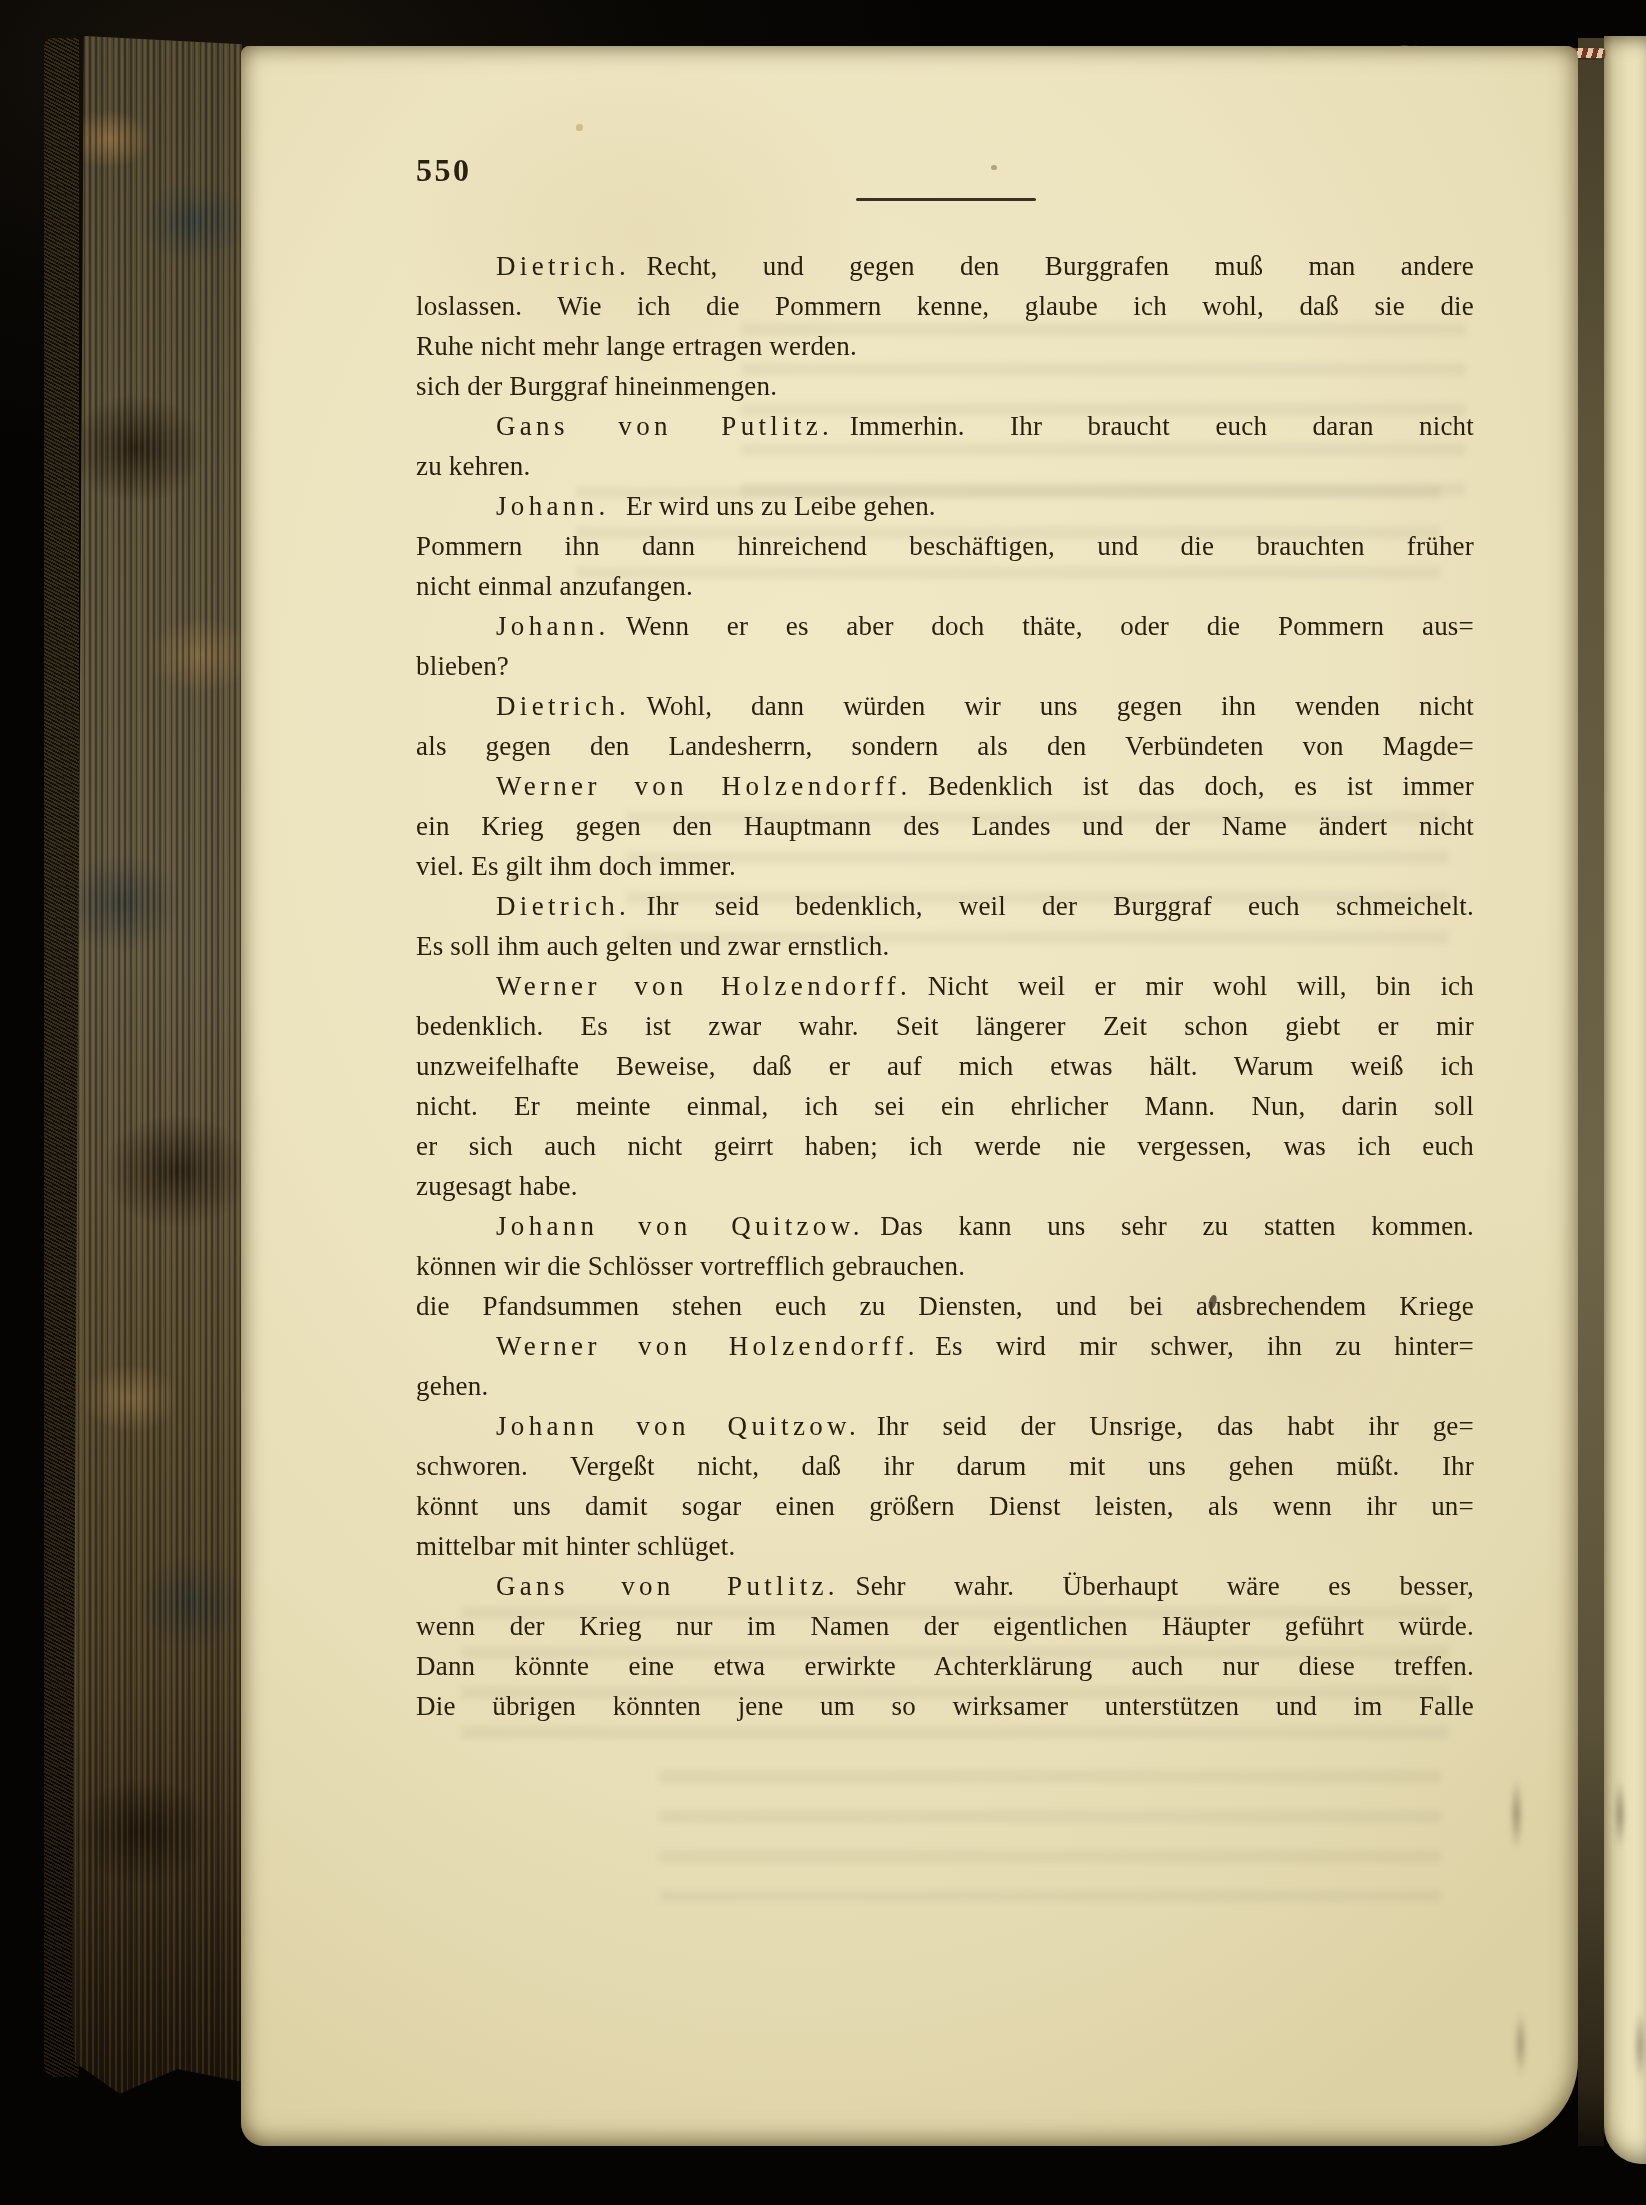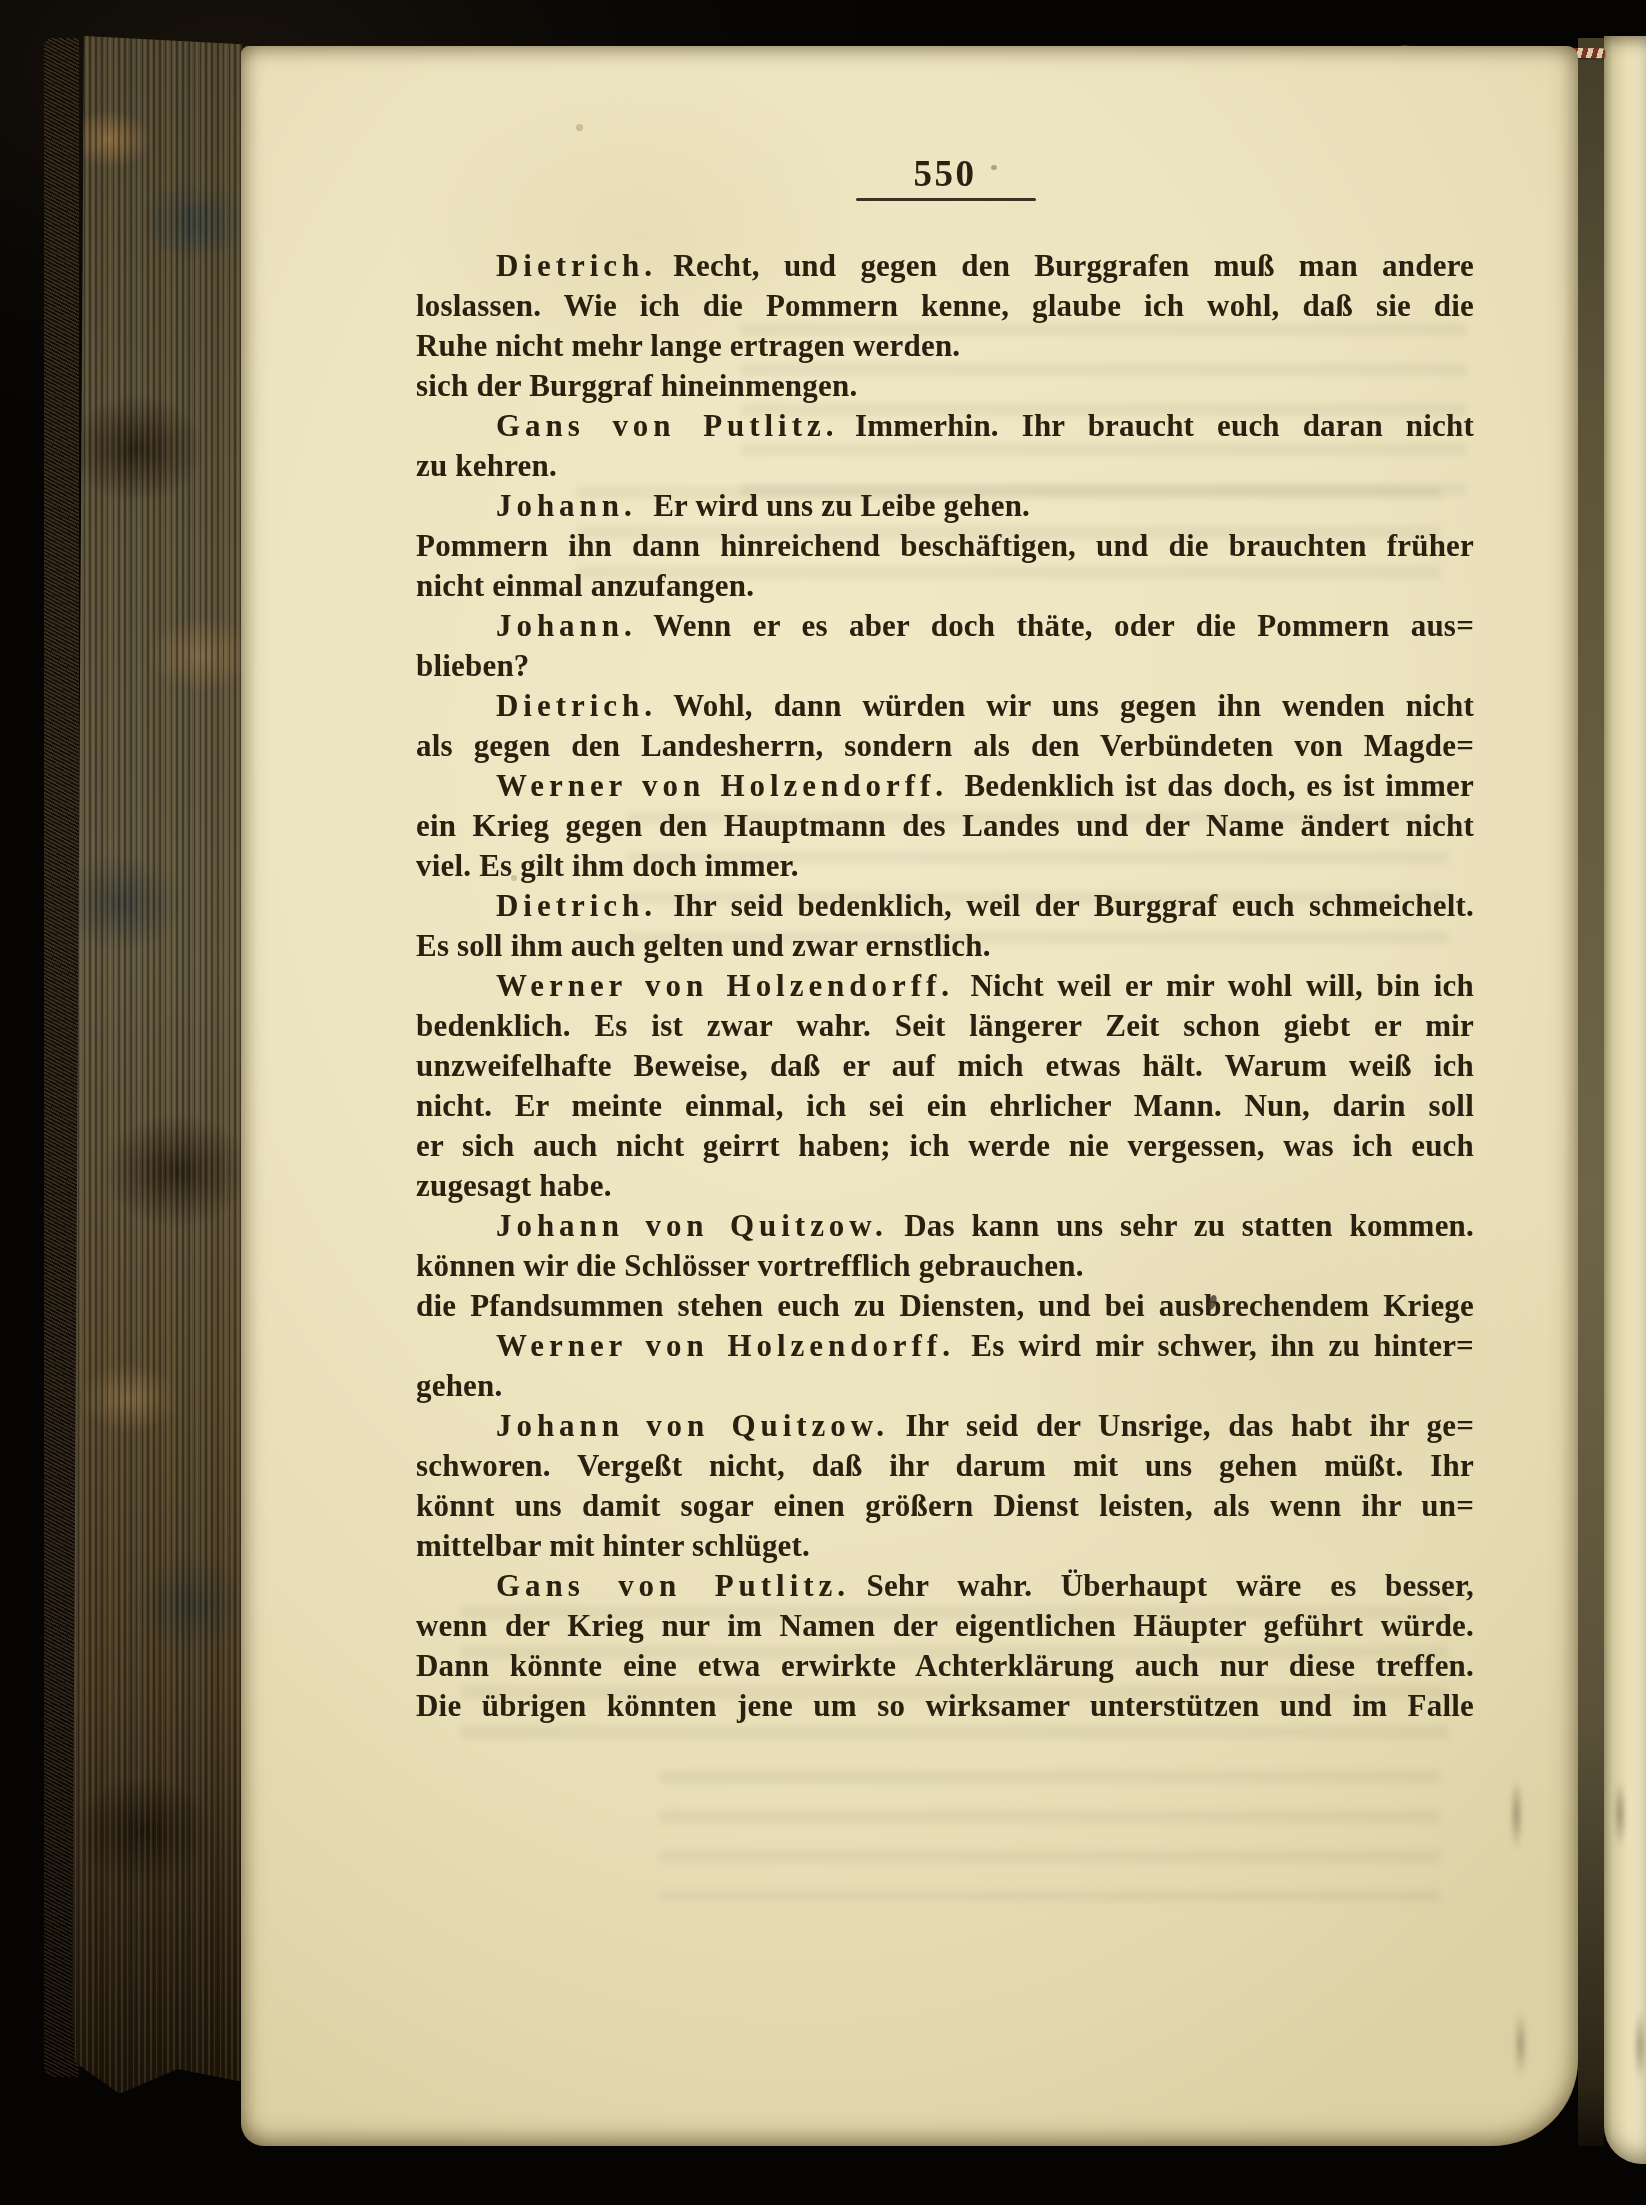--- a/index.html
+++ b/index.html
@@ -86,29 +86,29 @@
   .d2 { left:576px;  top:124px;  width:7.4px;  height:6.6px;  background:rgba(165,135,85,.4); }
   .d3 { left:511px;  top:875px; width:5.8px;  height:5.8px;  background:rgba(150,122,76,.35); }
   .smudge { position:absolute; filter:blur(2.5px); pointer-events:none; }
   .s1 { left:1510px; top:1777px; width:13px; height:74px;  background:radial-gradient(ellipse, rgba(70,58,40,.45), transparent 70%); }
   .s2 { left:1514px; top:2011px; width:13px; height:66px;  background:radial-gradient(ellipse, rgba(70,58,40,.4),  transparent 70%); }
   .s3 { left:1614px; top:1779px; width:11.5px; height:70px;  background:radial-gradient(ellipse, rgba(70,58,40,.5),  transparent 70%); }
   .s4 { left:1634px; top:2009px; width:11.5px; height:74px;  background:radial-gradient(ellipse, rgba(70,58,40,.45), transparent 70%); }
   
   .page-number {
     position:absolute; left:416px; top:152px; width:1058px;
-    text-align:center; font-size:37px; font-weight:bold; letter-spacing:2.5px; color:#2a2115;
+    font-size:32px; font-weight:bold; letter-spacing:2.5px; color:#2a2115;
   }
   .number-rule {
     position:absolute; left:856px; top:198px; width:180px; height:3.3px;
     background:#2b2316; border-radius:1.6px; opacity:.92;
   }
   .text-block { position:absolute; left:416px; top:246px; width:1058px; }
   .line {
-    height:40px; line-height:40px; font-size:31px; font-weight:bold; color:#29200f;
+    height:40px; line-height:40px; font-size:27px; font-weight:normal; color:#29200f;
     text-align:justify; text-align-last:justify; letter-spacing:0.2px;
   }
   .line.indent { text-indent:80px; }
   .line.last { text-align-last:left; }
   .line .speaker { letter-spacing:.16em; margin-right:16.5px; }
 </style>
 </head>
 <body>
 
 <div class="scan">

